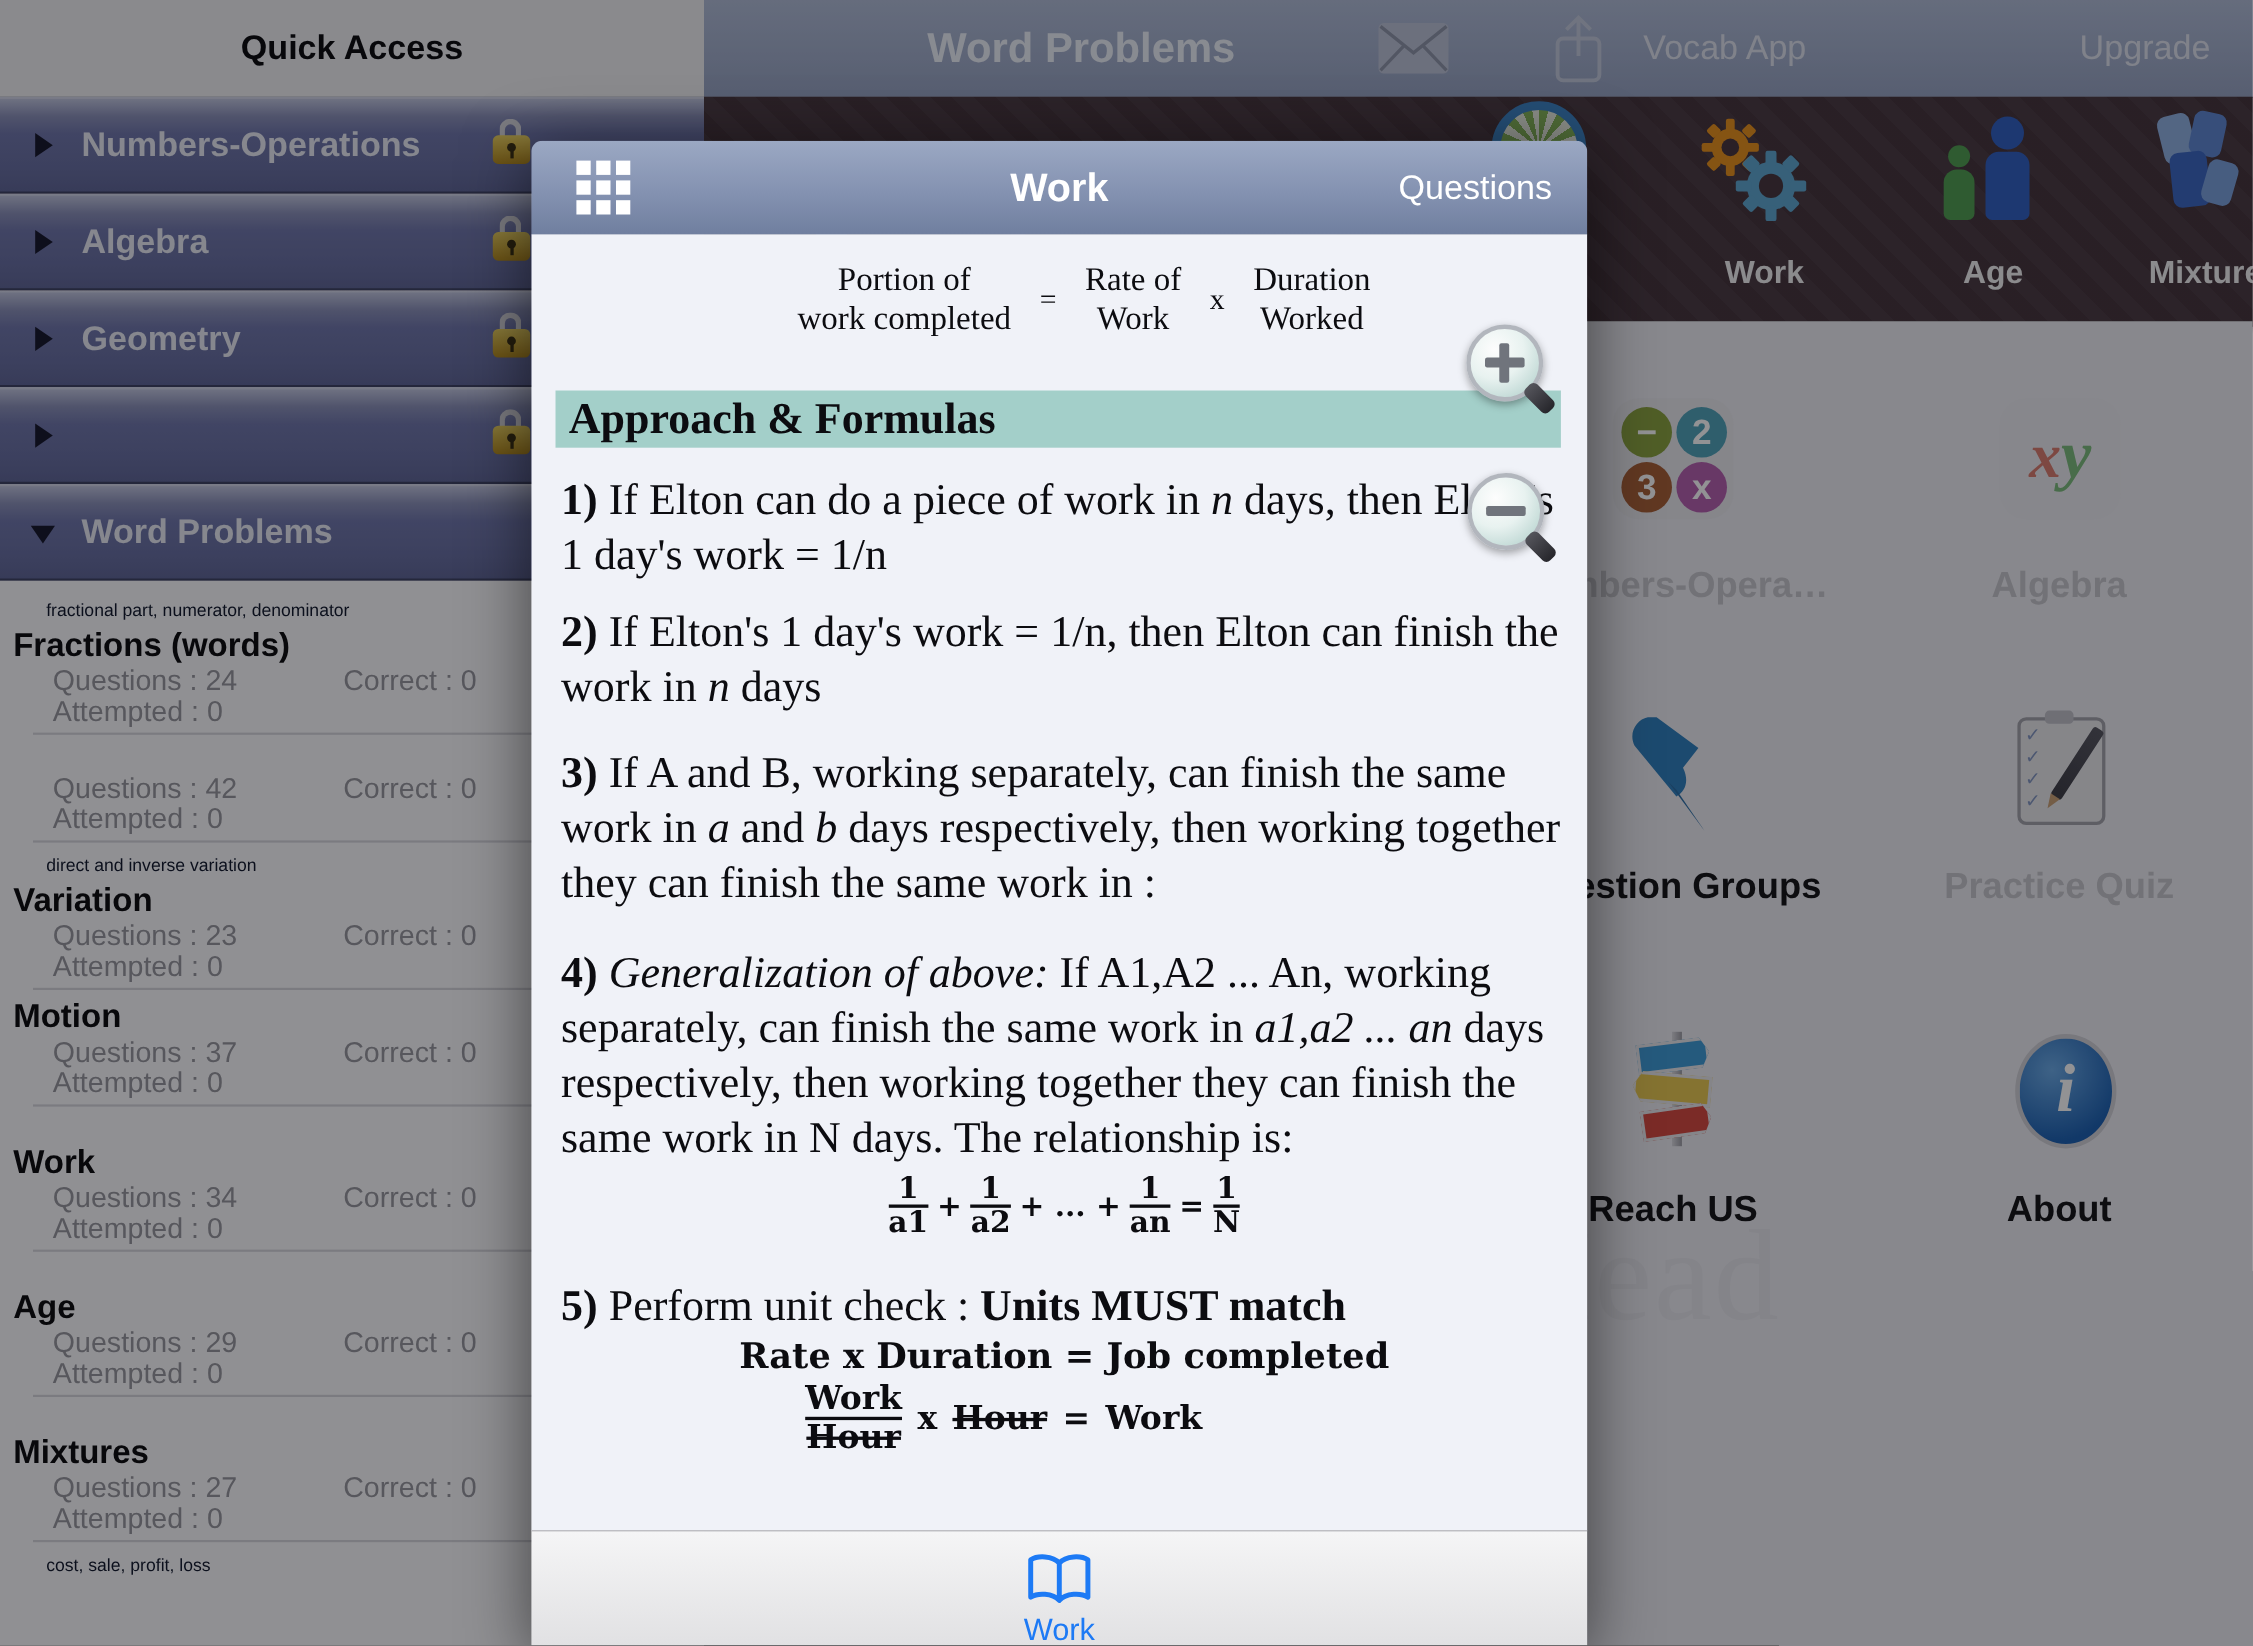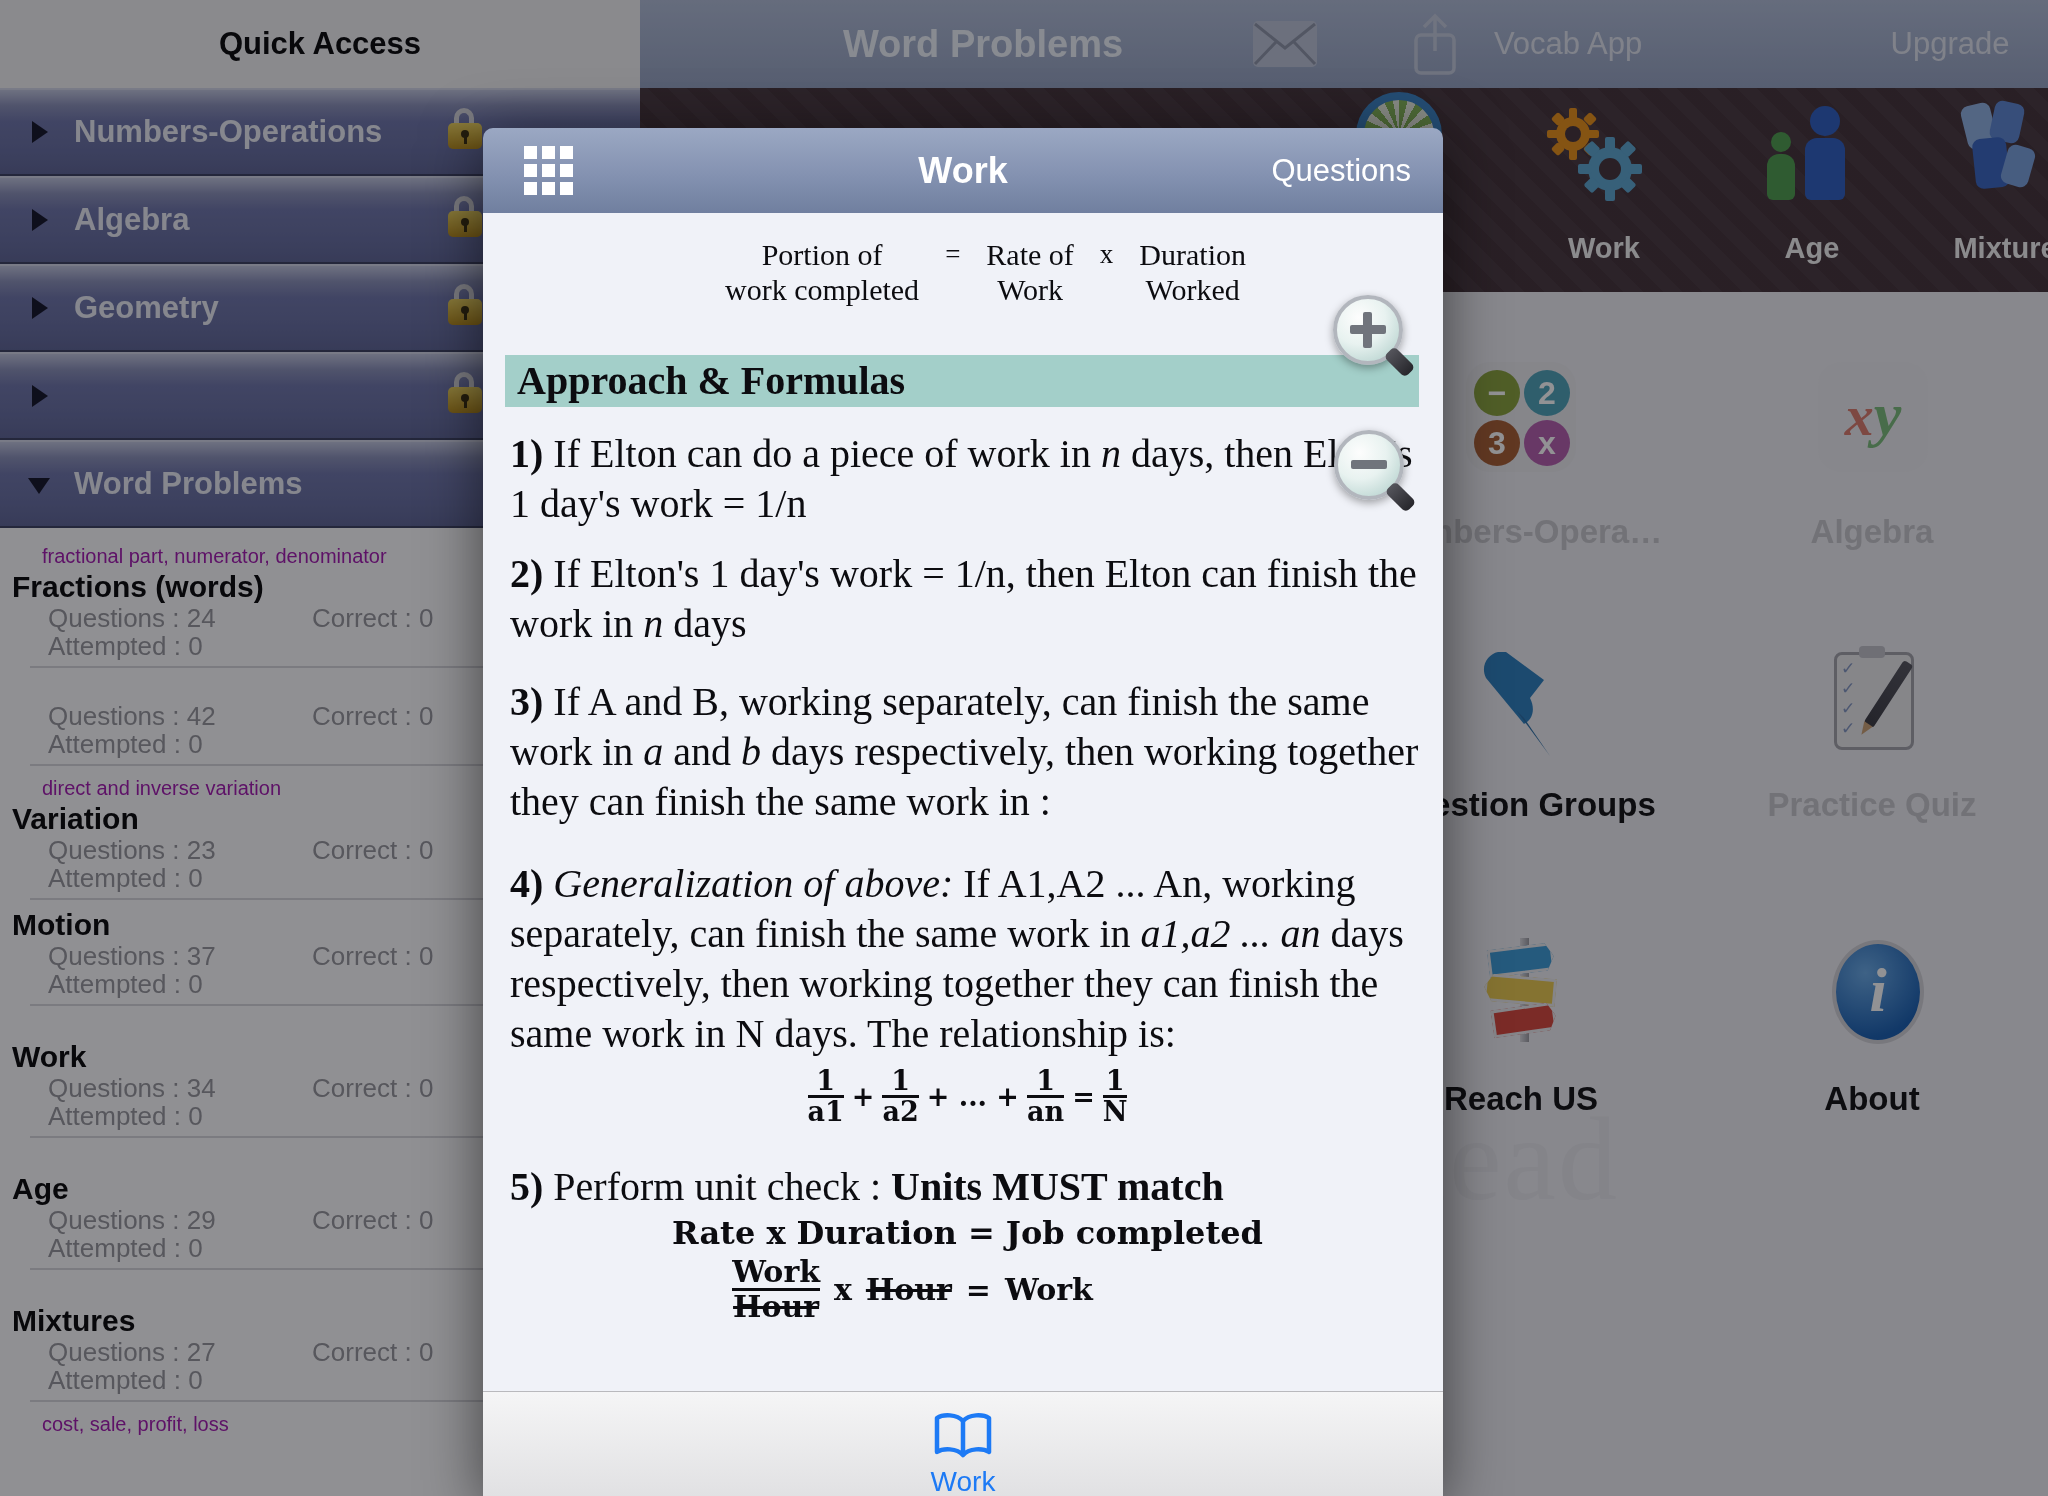--- a/index.html
+++ b/index.html
@@ -76,21 +76,21 @@
   .lock{position:absolute;left:448px;top:20px;width:34px;height:48px;}
   .lock .shackle{position:absolute;left:6px;top:0;width:20px;height:18px;border:5px solid #d4d4da;
         border-bottom:none;border-radius:12px 12px 0 0;box-sizing:border-box;}
   .lock .body{position:absolute;left:0;top:15px;width:34px;height:26px;border-radius:5px;
         background:linear-gradient(#ecd25e,#b88d1c);}
   .lock .hole{position:absolute;left:13px;top:22px;width:8px;height:8px;border-radius:50%;background:#3a2f10;}
   .lock .stem{position:absolute;left:16px;top:28px;width:3px;height:8px;background:#3a2f10;}
   .topics{position:absolute;left:0;top:528px;width:640px;height:968px;background:#fcfcfe;
         padding-top:14px;box-sizing:border-box;overflow:hidden;}
   .topic{padding-left:12px;}
-  .topic .kw{font-size:20px;color:#a21caf;line-height:28px;padding-left:30px;}
+  .topic .kw{font-size:16px;color:#0f172a;line-height:28px;padding-left:30px;}
   .topic .t-title{font-size:30px;font-weight:bold;color:#0a0a0c;line-height:34px;}
   .topic .stat{position:relative;font-size:26px;color:#97979d;line-height:28px;padding-left:36px;}
   .topic .correct{position:absolute;left:300px;top:0;}
   .topic .sep{border-bottom:2px solid #d6d6db;margin:6px 0 0 18px;}
   .mt-plain{margin-top:34px;} .mt-kw{margin-top:8px;}
   
   .dim{position:absolute;inset:0;background:rgba(6,7,12,0.44);z-index:15;}
   
   .modal{position:absolute;left:483px;top:128px;width:960px;height:1368px;z-index:30;
         border-radius:10px 10px 0 0;box-shadow:0 12px 60px rgba(0,0,0,.55);overflow:hidden;}
@@ -99,21 +99,21 @@
   .m-title{position:absolute;left:50%;transform:translateX(-50%);line-height:85px;
         font-size:36px;font-weight:bold;color:#fff;}
   .m-action{position:absolute;right:32px;line-height:85px;font-size:31px;color:#fff;}
   .gridbtn{position:absolute;left:41px;top:18px;width:50px;height:50px;display:grid;
         grid-template-columns:13px 13px 13px;grid-template-rows:13px 13px 13px;gap:5px;}
   .gridbtn span{background:#fff;}
   .m-content{position:absolute;left:0;top:85px;width:100%;bottom:104px;background:#f0f2f8;
         padding:0 18px 0 27px;box-sizing:border-box;overflow:hidden;
         font-family:"Liberation Serif",serif;color:#0c0c10;}
   .ftop{display:flex;justify-content:center;transform:translateX(18px);margin-top:24px;
-        gap:26px;font-size:30px;line-height:35px;text-align:center;align-items:flex-start;}
+        gap:26px;font-size:30px;line-height:35px;text-align:center;align-items:center;}
   .m-sec{margin:48px 6px 0 -5px;background:#a3cfc9;padding:3px 12px;font-size:40px;
         font-weight:bold;line-height:46px;}
   .m-p{font-size:40px;line-height:50px;margin:0;}
   .p1{margin-top:22px;} .p2{margin-top:20px;} .p3{margin-top:28px;}
   .p4{margin-top:32px;} .p5{margin-top:36px;}
   .frac{display:inline-block;text-align:center;vertical-align:middle;}
   .frac .bar{border-top:3px solid #0c0c10;}
   .frow3{display:flex;justify-content:center;align-items:center;gap:22px;margin-top:4px;
         font-size:30px;line-height:32px;font-weight:bold;font-family:"DejaVu Serif",serif;}
   .frow4{display:flex;justify-content:center;align-items:center;gap:8px;margin-top:8px;

